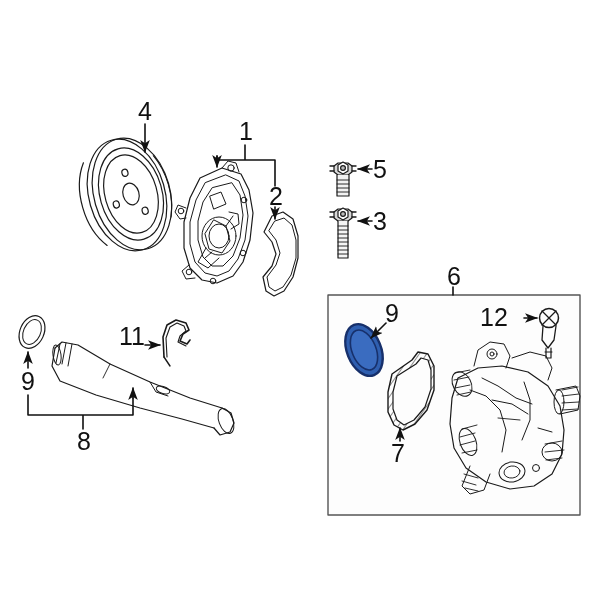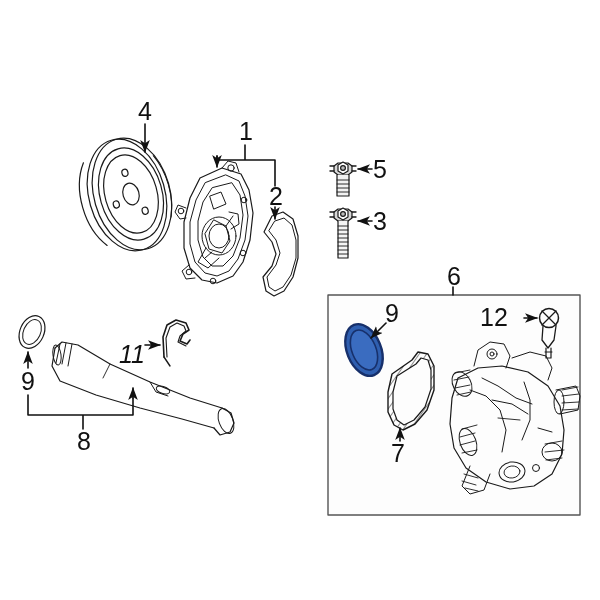--- a/index.html
+++ b/index.html
@@ -222,18 +222,18 @@
   </svg>
 
   <div class="lbl" style="left:138px;top:99px;">4</div>
   <div class="lbl" style="left:239px;top:119px;">1</div>
   <div class="lbl" style="left:269px;top:184px;">2</div>
   <div class="lbl" style="left:373px;top:157px;">5</div>
   <div class="lbl" style="left:373px;top:209px;">3</div>
   <div class="lbl" style="left:447px;top:264px;">6</div>
   <div class="lbl" style="left:385px;top:301px;">9</div>
   <div class="lbl" style="left:480px;top:305px;">12</div>
-  <div class="lbl" style="left:119px;top:342px;font-style:italic;">11</div>
+  <div class="lbl" style="left:119px;top:324px;">11</div>
   <div class="lbl" style="left:21px;top:369px;">9</div>
   <div class="lbl" style="left:391px;top:441px;">7</div>
   <div class="lbl" style="left:77px;top:429px;">8</div>
 
 </div>
 
 </body></html>

